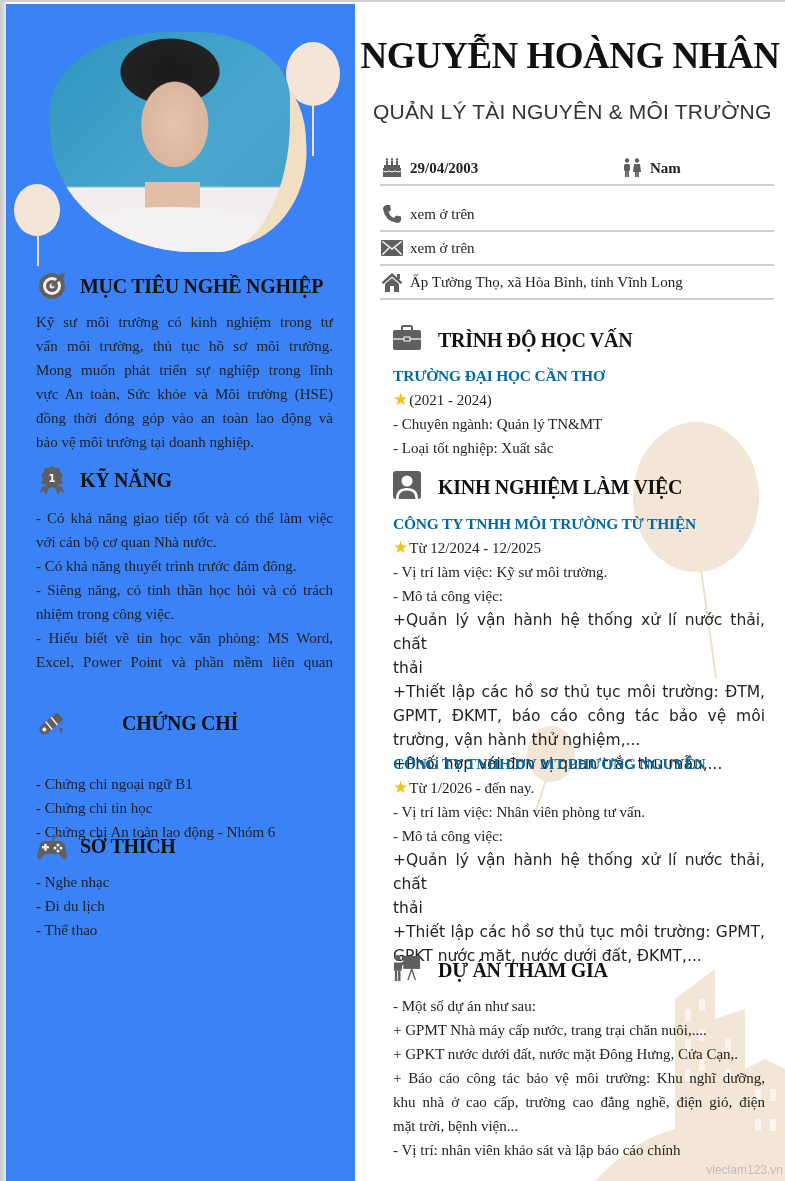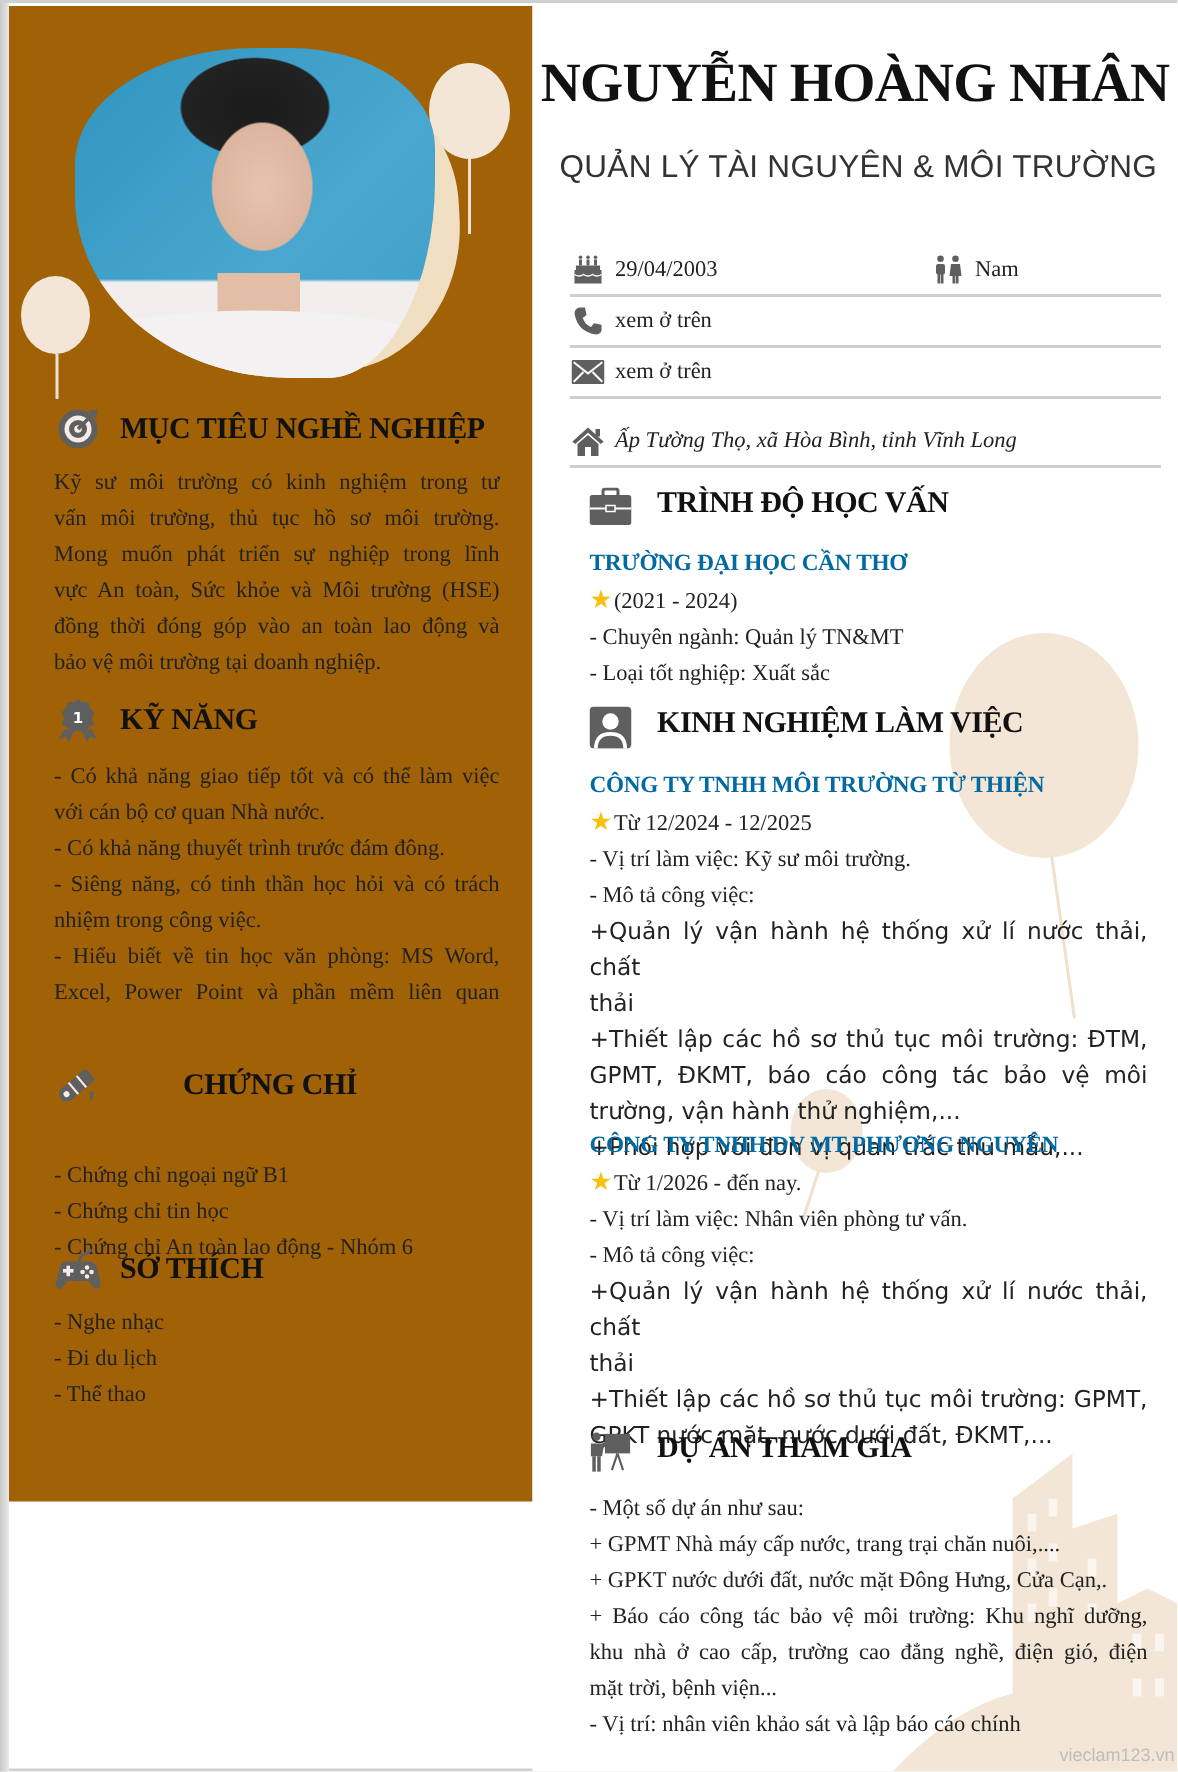--- a/index.html
+++ b/index.html
@@ -3,21 +3,21 @@
 <meta charset="utf-8">
 <style>
   * { box-sizing: border-box; margin: 0; padding: 0; }
   html, body { width: 785px; height: 1181px; background: #ffffff; overflow: hidden; }
   body { font-family: "Liberation Serif", "DejaVu Serif", serif; color: #1a1a1a; position: relative; }
 
   .page { position: absolute; left: 0; top: 0; width: 785px; height: 1181px; border-top: 2px solid #d0d0d0; border-bottom: 2px solid #d0d0d0; }
   .left-shadow { position: absolute; left: 0; top: 0; width: 6px; height: 1181px; background: linear-gradient(to right, #c8c8c8, #e8e8e8); }
 
   
-  .left { position: absolute; left: 6px; top: 2px; width: 349px; height: 997px; background: #a16207; overflow: hidden; }
+  .left { position: absolute; left: 6px; top: 2px; width: 349px; height: 1177px; background: #3b82f6; overflow: hidden; }
   .right { position: absolute; left: 355px; top: 2px; width: 430px; height: 1177px; background: #ffffff; overflow: hidden; }
 
   .balloon { position: absolute; border-radius: 50%; background: #f3e6d6; }
   .string { position: absolute; border-left: 2px solid #f0e1cc; }
 
   .photo-back { position: absolute; left: 60px; top: 30px; width: 240px; height: 215px; background: #f0dfc3; border-radius: 40% 55% 35% 50% / 30% 50% 45% 55%; transform: rotate(-3deg); }
   .photo { position: absolute; left: 44px; top: 28px; width: 240px; height: 220px; border-radius: 50% 40% 30% 60% / 35% 30% 60% 55%; overflow: hidden;
     background: radial-gradient(ellipse 55px 70px at 52% 42%, #e7c3ad 0%, #dcb59e 60%, transparent 62%),
                 radial-gradient(ellipse 75px 50px at 50% 18%, #1a1a1a 0%, #222 65%, transparent 67%),
                 linear-gradient(to bottom, transparent 70%, #f2eeee 71%),
@@ -34,21 +34,21 @@
   .line { display: block; }
 
   
   .name { position: absolute; left: 0; top: 30px; width: 430px; text-align: center; font-family: "Liberation Serif", serif; font-weight: bold; font-size: 37px; color: #111; letter-spacing: -0.5px; }
   .job-title { position: absolute; left: 18px; top: 96px; font-family: "Liberation Sans", sans-serif; font-size: 21px; color: #333; letter-spacing: 0.2px; }
 
   .info-row { position: absolute; left: 25px; width: 394px; height: 34px; border-bottom: 2px solid #cfcfcf; display: flex; align-items: center; font-size: 15px; color: #222; }
   .info-row .ico { width: 24px; height: 22px; display: flex; align-items: center; justify-content: center; margin-right: 6px; }
   .info-row .gender { position: absolute; left: 240px; display: flex; align-items: center; justify-content: center; }
 
-  .r-head { position: absolute; left: 38px; display: flex; align-items: flex-start; }
+  .r-head { position: absolute; left: 38px; display: flex; align-items: flex-end; }
   .r-head .ico { width: 28px; height: 28px; display: flex; align-items: center; justify-content: center; }
   .r-head .title { font-weight: bold; font-size: 20px; margin-left: 17px; color: #111; letter-spacing: -0.3px; }
 
   .org { font-weight: bold; font-size: 15.5px; color: #0369a1; letter-spacing: -0.2px; }
   .star { color: #f6c10b; font-size: 17px; margin-right: 1px; }
   .sans { font-family: "DejaVu Sans", sans-serif; font-size: 15.5px; }
 
   .watermark { position: absolute; right: 2px; bottom: 4px; font-family: "Liberation Sans", sans-serif; font-size: 12px; color: #bdbdbd; }
   .buildings { position: absolute; left: 240px; top: 955px; width: 190px; height: 222px; }
 </style>
@@ -176,21 +176,21 @@
         <rect x="160" y="130" width="6" height="12"></rect>
           <rect x="175" y="130" width="6" height="12"></rect>
         <rect x="160" y="160" width="6" height="12"></rect>
           <rect x="175" y="160" width="6" height="12"></rect>
       </g>
     </svg>
 
     <div class="name">NGUYỄN HOÀNG NHÂN</div>
     <div class="job-title">QUẢN LÝ TÀI NGUYÊN &amp; MÔI TRƯỜNG</div>
 
-    <div class="info-row" style="top:160px;">
+    <div class="info-row" style="top:148px;font-weight:bold;">
       <span class="ico">
         <svg width="20" height="20" viewBox="0 0 20 20">
             <rect x="1" y="10" width="18" height="9" fill="#5f5f5f"></rect>
             <rect x="2" y="7" width="16" height="4" fill="#5f5f5f"></rect>
             <rect x="4" y="3" width="2" height="4" fill="#5f5f5f"></rect>
             <rect x="9" y="3" width="2" height="4" fill="#5f5f5f"></rect>
             <rect x="14" y="3" width="2" height="4" fill="#5f5f5f"></rect>
             <circle cx="5" cy="1.5" r="1.2" fill="#5f5f5f"></circle>
             <circle cx="10" cy="1.5" r="1.2" fill="#5f5f5f"></circle>
             <circle cx="15" cy="1.5" r="1.2" fill="#5f5f5f"></circle>
@@ -224,21 +224,21 @@
     </div>
     <div class="info-row" style="top:228px;">
       <span class="ico">
         <svg width="22" height="16" viewBox="0 0 22 16">
             <rect x="0" y="0" width="22" height="16" rx="1" fill="#5f5f5f"></rect>
             <path d="M1.5 1.5 L11 9 L20.5 1.5 M1.5 14.5 L8 8 M20.5 14.5 L14 8" stroke="#ffffff" stroke-width="1.4" fill="none"></path>
           </svg>
       </span>
       <span>xem ở trên</span>
     </div>
-    <div class="info-row" style="top:274px;font-style:italic;">
+    <div class="info-row" style="top:262px;">
       <span class="ico">
         <svg width="22" height="20" viewBox="0 0 22 20">
             <path d="M11 1 L0.5 10.5 L2.5 12 L11 4.5 L19.5 12 L21.5 10.5 Z" fill="#5f5f5f"></path>
             <rect x="16" y="2" width="3" height="5" fill="#5f5f5f"></rect>
             <path d="M4 12 L11 6 L18 12 L18 20 L13 20 L13 14 L9 14 L9 20 L4 20 Z" fill="#5f5f5f"></path>
           </svg>
       </span>
       <span>Ấp Tường Thọ, xã Hòa Bình, tỉnh Vĩnh Long</span>
     </div>
 

